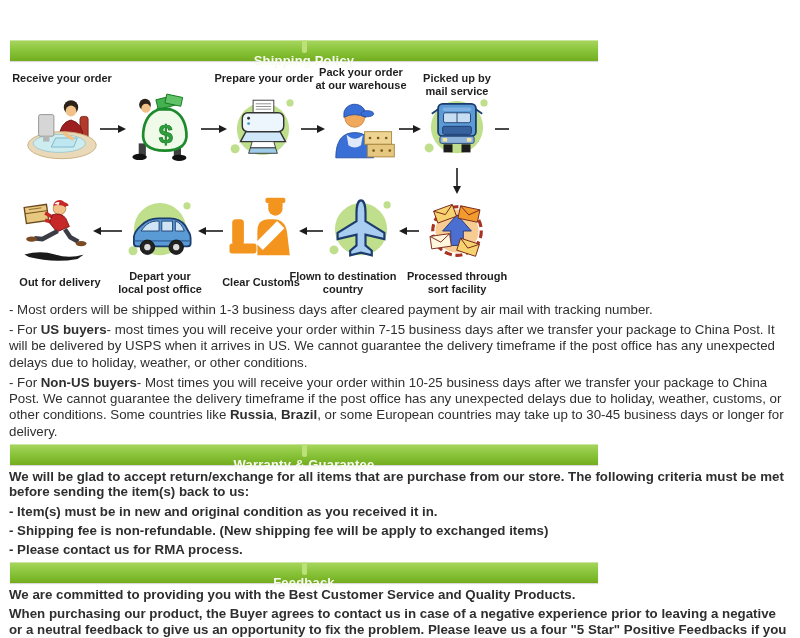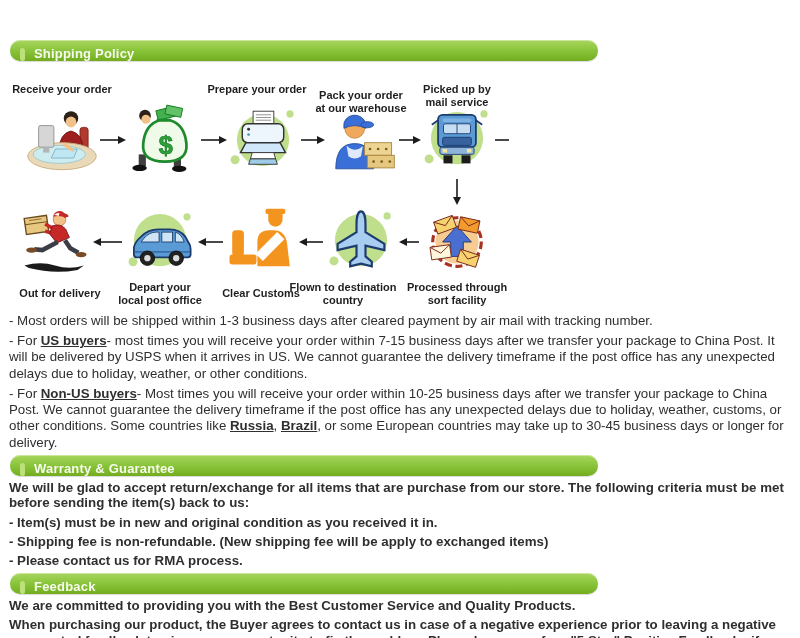--- a/index.html
+++ b/index.html
@@ -6,41 +6,41 @@
   html,body { margin:0; padding:0; }
   body {
     width:800px; height:638px; overflow:hidden; background:#ffffff;
     font-family:"Liberation Sans","DejaVu Sans",sans-serif; color:#2f2f2f;
   }
   .page { position:relative; width:800px; height:638px; padding-top:40px; }
 
   
   .gbar {
     position:relative; margin-left:10px; width:588px; height:21px;
-    border-radius:10px;
+    border-radius:0;
     background:linear-gradient(180deg,#a9d65f 0%,#8cc63e 45%,#73ad1e 100%);
     box-shadow:inset 0 1px 0 rgba(255,255,255,.4), 0 1px 1px rgba(0,0,0,.15);
-    display:flex; align-items:flex-end;
+    display:flex; align-items:center;flex-direction:column;
   }
   .pipe { width:5px; height:13px; border-radius:3px; background:#bce07a; margin:0 9px 0 10px; flex:0 0 auto; }
   .gbar-text { color:#f7fbee; font-size:13px; font-weight:600; letter-spacing:.2px; white-space:nowrap; }
 
   
-  .flow { position:relative; height:234px; margin-top:14px; }
+  .flow { position:relative; height:234px; margin-top:3px; }
   .arrows { position:absolute; left:0; top:0; }
   .col { position:absolute; width:120px; text-align:center; }
   .lbl { font-size:11px; font-weight:600; color:#1e1e1e; line-height:1.18; white-space:pre-line; }
   .ic { position:absolute; width:72px; height:74px; }
   .ic svg { display:block; width:72px; height:74px; }
 
   
   .para { margin-top:2px; }
   .para p { margin:4px; padding:0 5px; font-size:13.3px; line-height:1.22; }
   .tight p { line-height:1.16;font-weight:bold; }
-  b { font-weight:bold;text-decoration:underline; }
+  b { font-weight:bold; }
   .mt3 { margin-top:3px; }
   .mt1 { margin-top:1px; }
 </style>
 </head>
 <body>
 
 <div class="page">
 
   <section>
     <div class="gbar">
@@ -72,24 +72,24 @@
           <polygon points="399,167 407,163 407,171"></polygon>
           <polygon points="299,167 307,163 307,171"></polygon>
           <polygon points="198,167 206,163 206,171"></polygon>
           <polygon points="93,167 101,163 101,171"></polygon>
         </g>
       </svg>
 
       <div class="col" style="left:2px;top:8px">
           <div class="lbl">Receive your order</div>
         </div>
-      <div class="col" style="left:197px;top:8px">
+      <div class="col" style="left:204px;top:8px">
           <div class="lbl">Prepare your order</div>
         </div>
-      <div class="col" style="left:301px;top:14px">
+      <div class="col" style="left:301px;top:2px">
           <div class="lbl">Pack your order
 at our warehouse</div>
         </div>
       <div class="col" style="left:397px;top:8px">
           <div class="lbl">Picked up by
 mail service</div>
         </div>
 
       <div class="ic" style="left:26px;top:28px">
         <svg viewBox="0 0 80 80">

